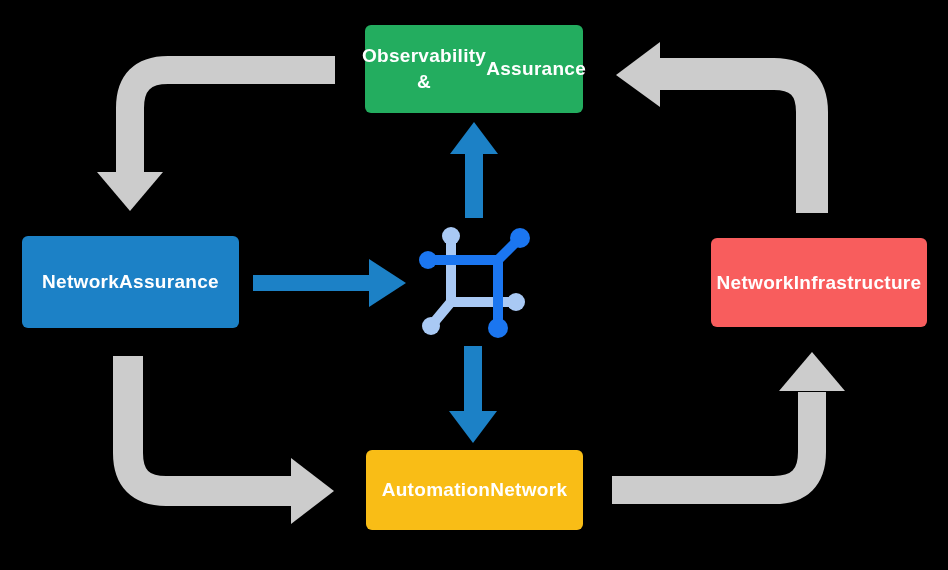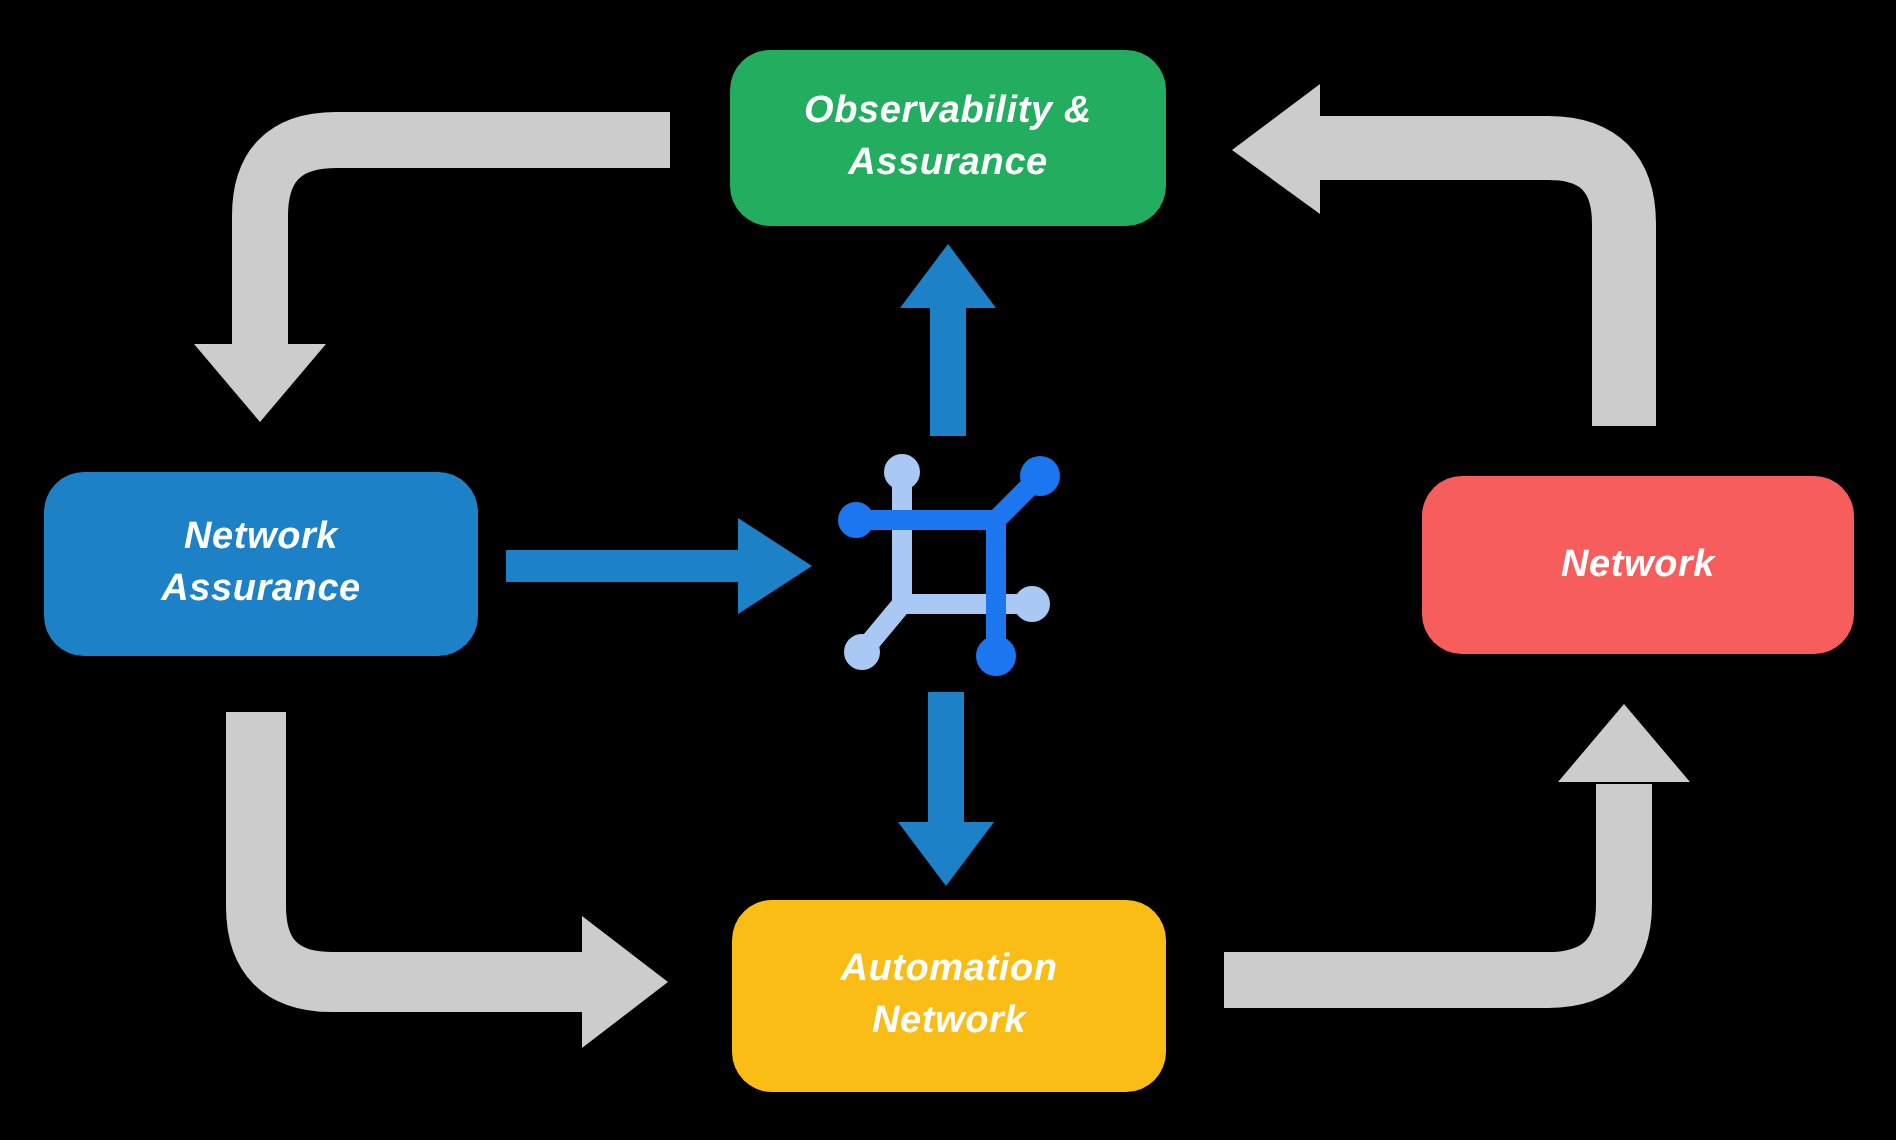--- a/index.html
+++ b/index.html
@@ -11,37 +11,35 @@
     overflow: hidden;
     font-family: "Liberation Sans", sans-serif;
   }
   #arrow-layer {
     position: absolute;
     left: 0; top: 0;
     width: 948px; height: 570px;
   }
   .node {
     position: absolute;
-    border-radius: 20px;
+    border-radius: 6px;
     display: flex;
-    flex-direction: column;
     align-items: center;
     justify-content: center;
     text-align: center;
     color: #fff;
     font-size: 19px;
     font-weight: 700;
     letter-spacing: 0.3px;
     line-height: 26px;
-    font-style: italic;
   }
   .node-observability   { left: 365px; top: 25px;  width: 218px; height: 88px; }
   .node-operations      { left: 22px;  top: 236px; width: 217px; height: 92px; }
   .node-infrastructure  { left: 711px; top: 238px; width: 216px; height: 89px; }
-  .node-automation      { left: 366px; top: 450px; width: 217px; height: 96px; }
+  .node-automation      { left: 366px; top: 450px; width: 217px; height: 80px; }
 </style>
 </head>
 <body>
 
 <div id="stage">
 
   <svg id="arrow-layer" viewBox="0 0 948 570" xmlns="http://www.w3.org/2000/svg">
 
     <g>
       <path d="M 335 70 L 168 70 Q 130 70 130 108 L 130 174" fill="none" stroke-width="28" stroke="#CCCCCC"></path>
@@ -101,20 +99,21 @@
     <span>Assurance</span>
   </div>
 
   <div class="node node-operations" style="background: rgb(28, 129, 198);">
     <span>Network</span>
     <span>Assurance</span>
   </div>
 
   <div class="node node-infrastructure" style="background: rgb(248, 93, 93);">
     <span>Network</span>
+    <span>Infrastructure</span>
   </div>
 
   <div class="node node-automation" style="background: rgb(249, 189, 22);">
     <span>Automation</span>
     <span>Network</span>
   </div>
 
 </div>
 
 </body></html>

